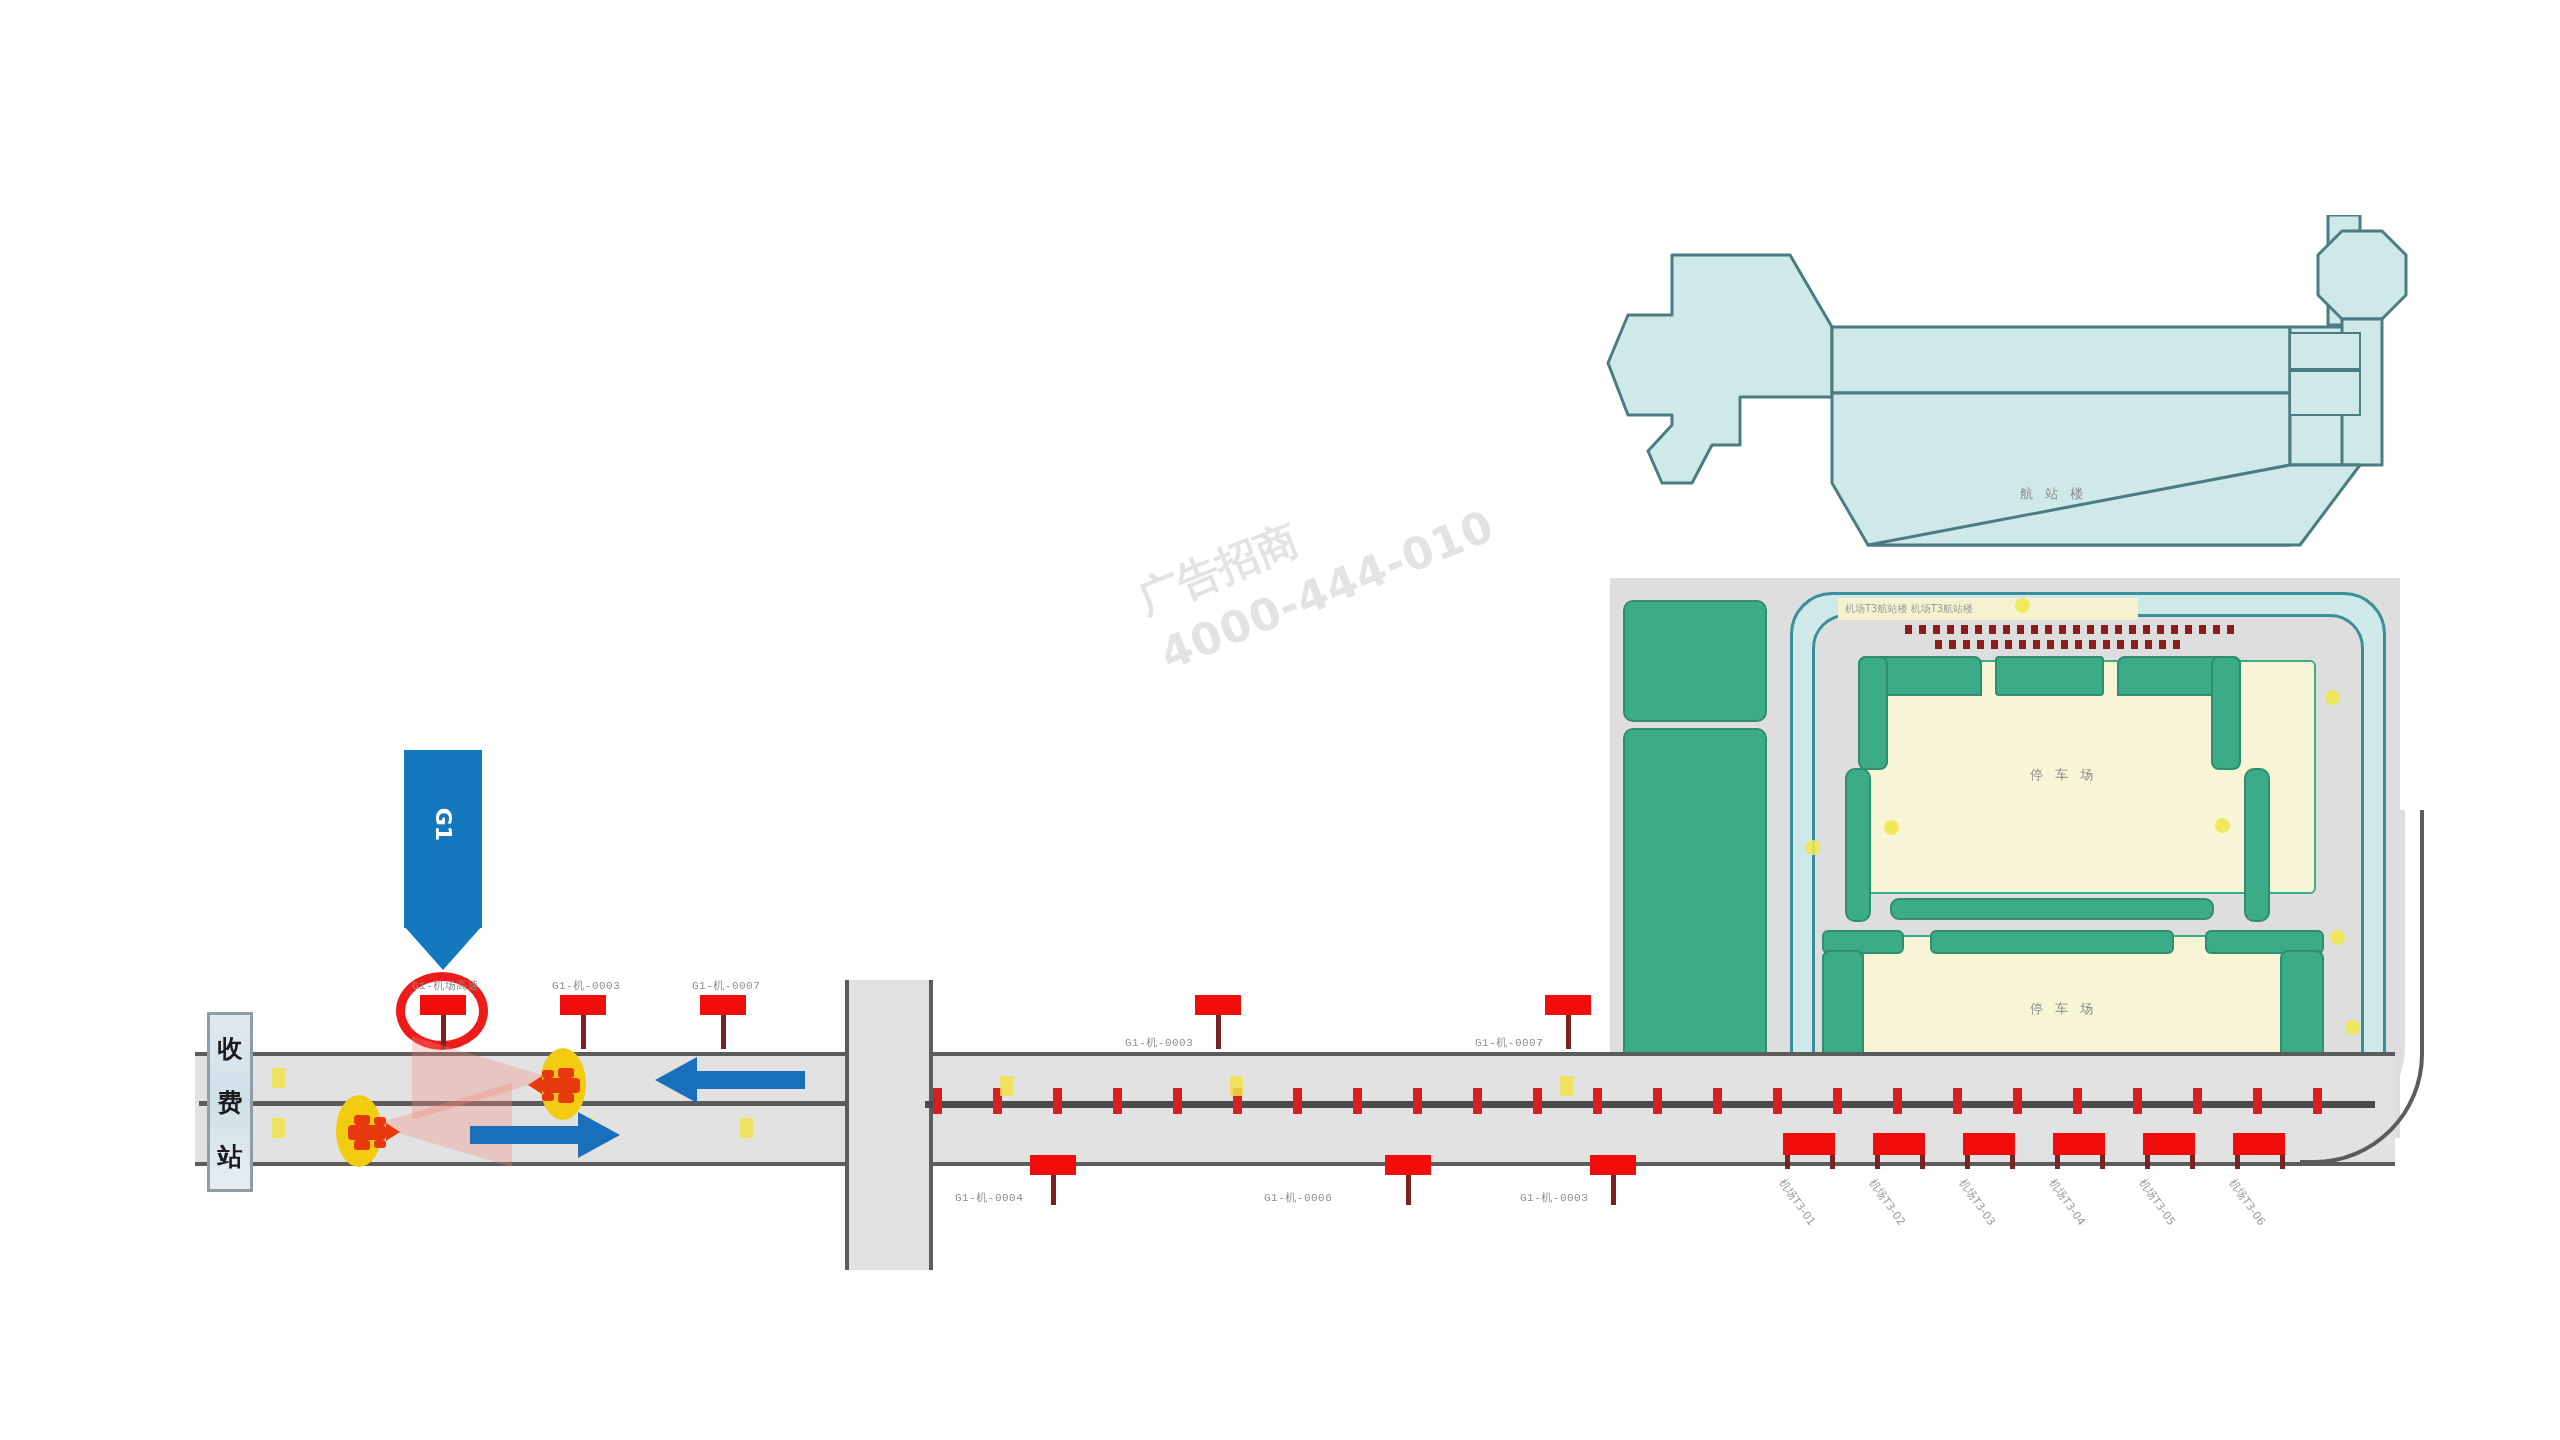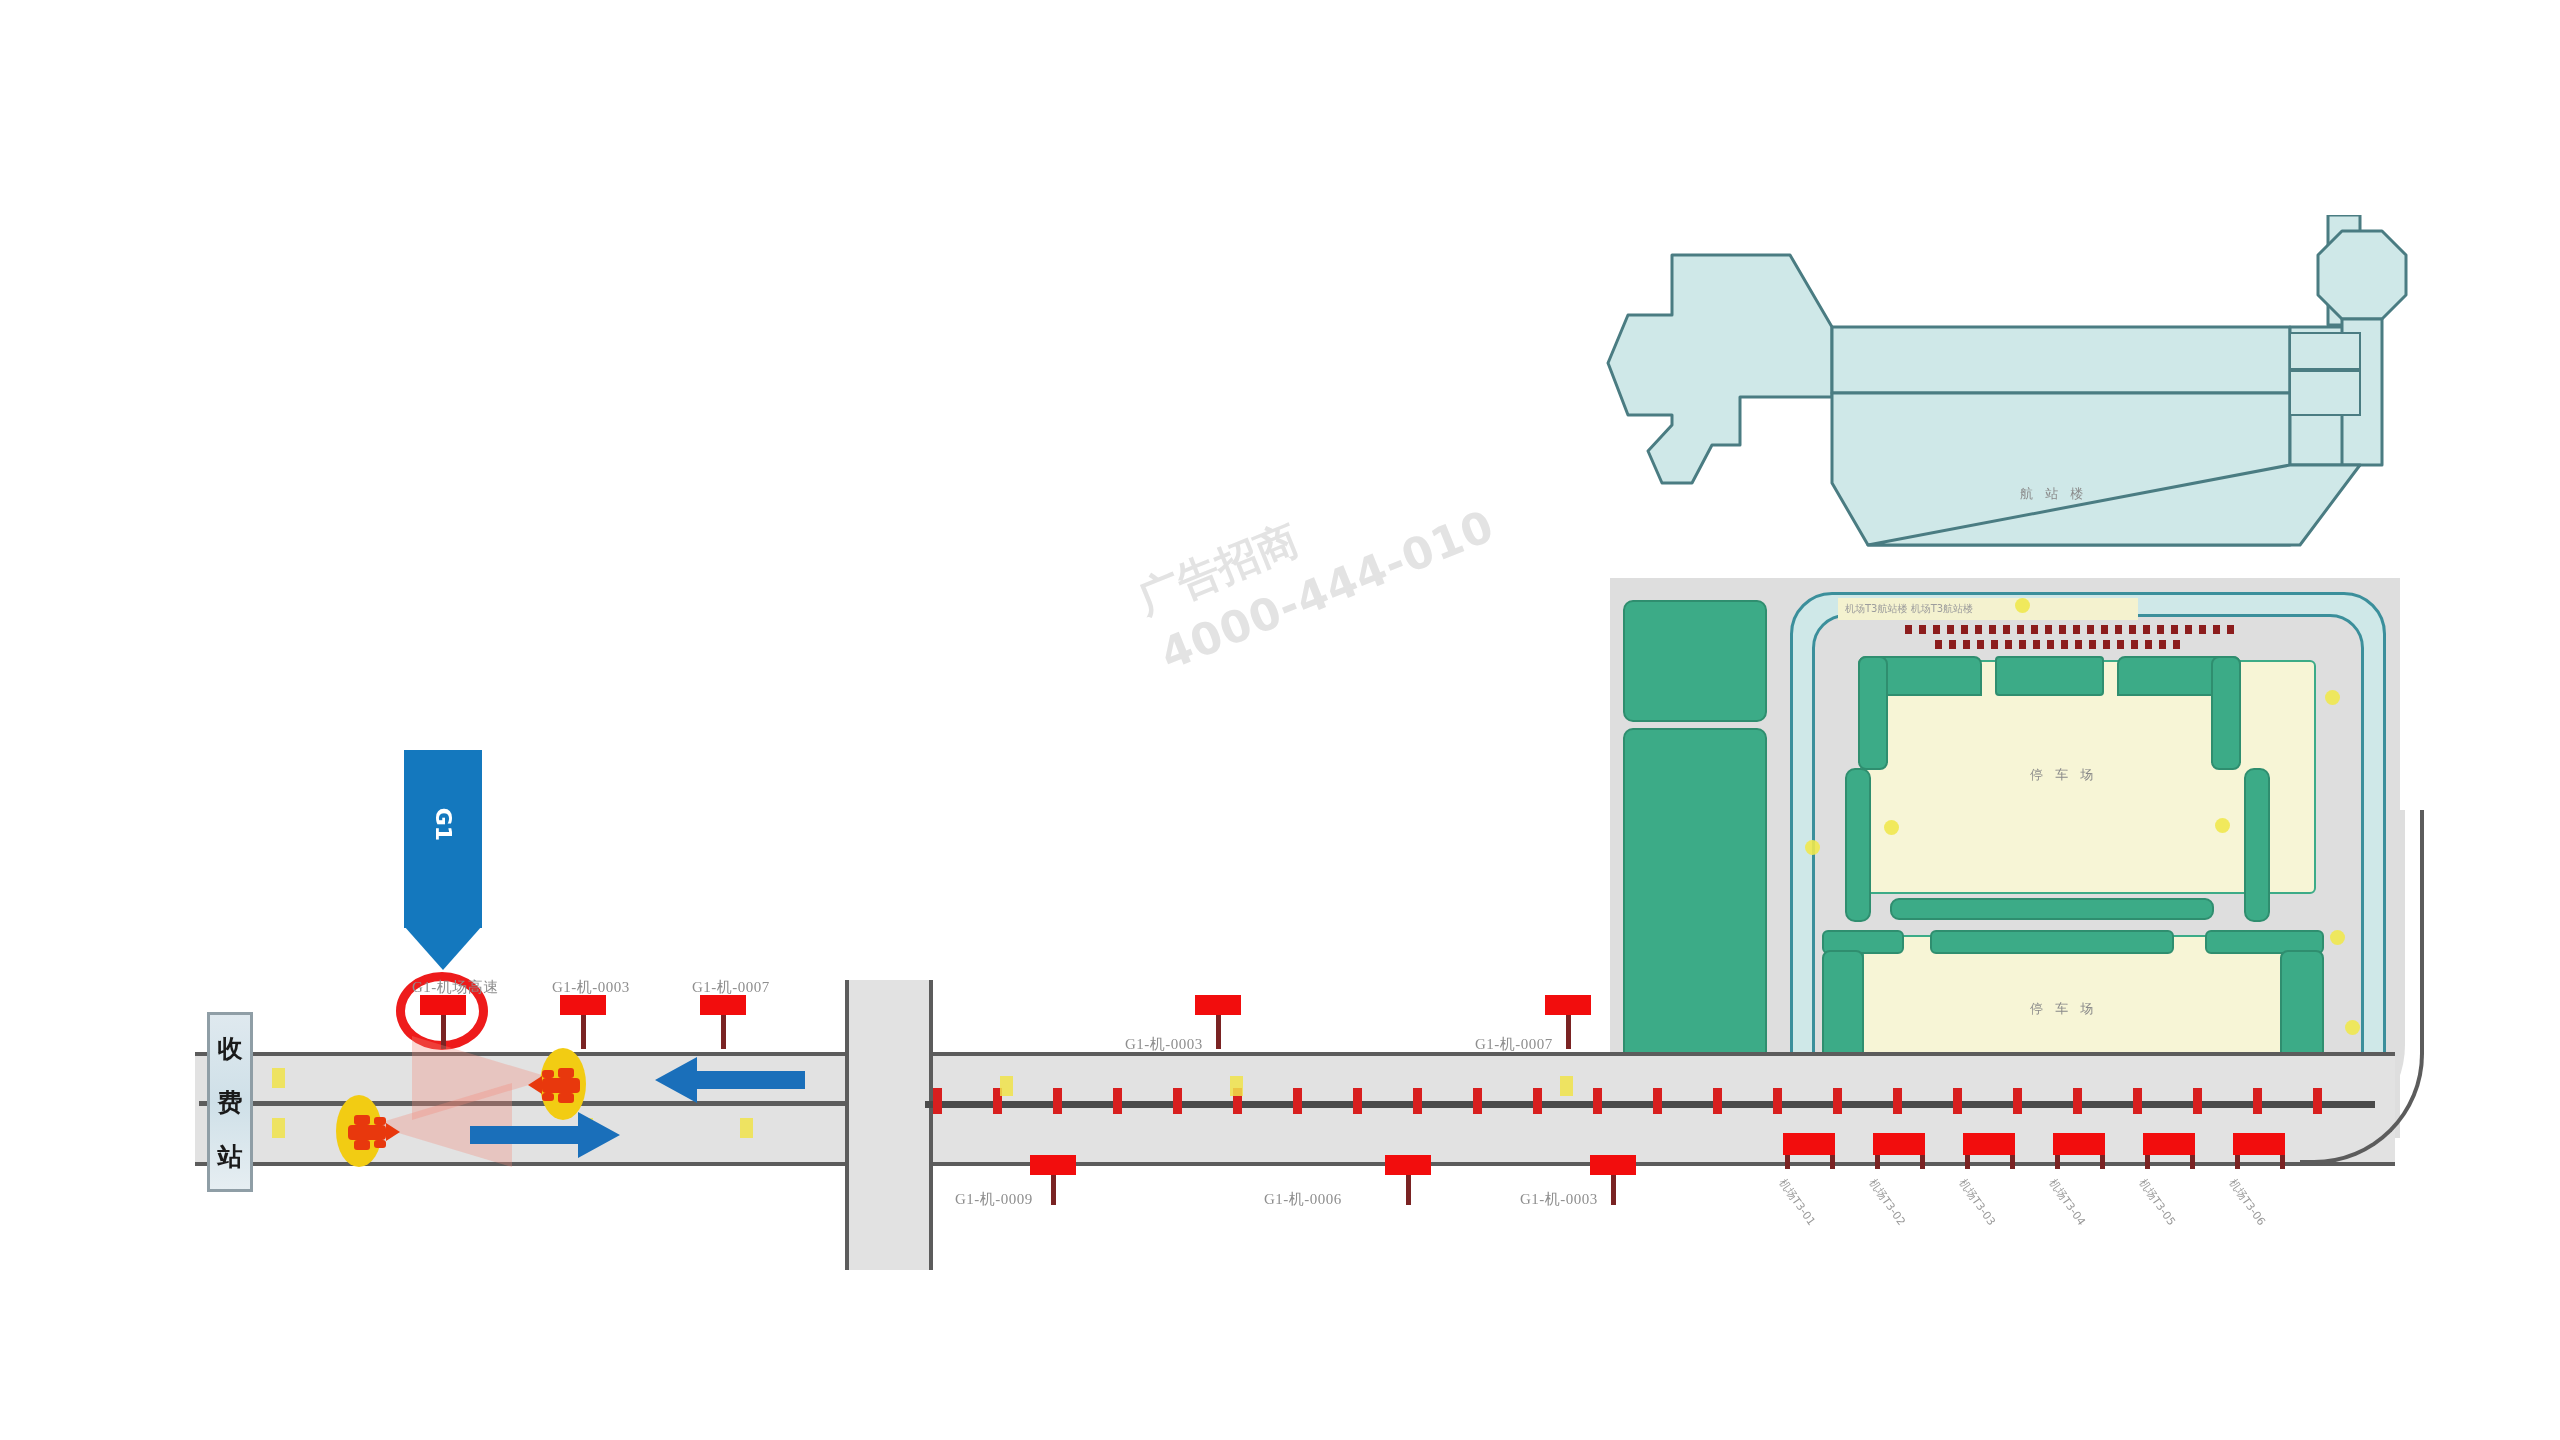--- a/index.html
+++ b/index.html
@@ -95,22 +95,22 @@
     border:9px solid #ee1b1b;border-radius:50%;box-sizing:border-box;
   }
 
   
   .bb{position:absolute;}
   .bb-panel{position:absolute;left:0;top:0;background:#f20d0d;}
   .bb-post{position:absolute;background:#7a2323;width:5px;}
 
   
   .lbl-sm{
-    position:absolute;font-size:15px;color:#8e8e8e;white-space:nowrap;
-    font-family:Liberation Serif, serif;letter-spacing:.5px;
+    position:absolute;font-size:11px;color:#8e8e8e;white-space:nowrap;
+    font-family:Liberation Mono, monospace;letter-spacing:.5px;
   }
   .lbl-diag{
     position:absolute;font-size:11px;color:#9a9a9a;white-space:nowrap;
     transform:rotate(55deg);transform-origin:0 0;
   }
 
   
   .car-wrap{position:absolute;}
   .car-ell{position:absolute;left:0;top:0;width:46px;height:72px;background:#f2cc13;border-radius:50%;}
   .beam{position:absolute;width:140px;height:96px;pointer-events:none;}
@@ -324,21 +324,21 @@
   <div class="bb" style="left:1545px;top:995px;">
     <div class="bb-panel" style="width:46px;height:20px;"></div>
     <div class="bb-post" style="left:21px;top:20px;height:34px;"></div>
   </div>
   <div class="lbl-sm" style="left:1475px;top:1035px;">G1-机-0007</div>
 
   <div class="bb" style="left:1030px;top:1155px;">
     <div class="bb-panel" style="width:46px;height:20px;"></div>
     <div class="bb-post" style="left:21px;top:20px;height:30px;"></div>
   </div>
-  <div class="lbl-sm" style="left:955px;top:1190px;">G1-机-0009</div>
+  <div class="lbl-sm" style="left:955px;top:1190px;">G1-机-0004</div>
 
   <div class="bb" style="left:1385px;top:1155px;">
     <div class="bb-panel" style="width:46px;height:20px;"></div>
     <div class="bb-post" style="left:21px;top:20px;height:30px;"></div>
   </div>
   <div class="lbl-sm" style="left:1264px;top:1190px;">G1-机-0006</div>
 
   <div class="bb" style="left:1590px;top:1155px;">
     <div class="bb-panel" style="width:46px;height:20px;"></div>
     <div class="bb-post" style="left:21px;top:20px;height:30px;"></div>

